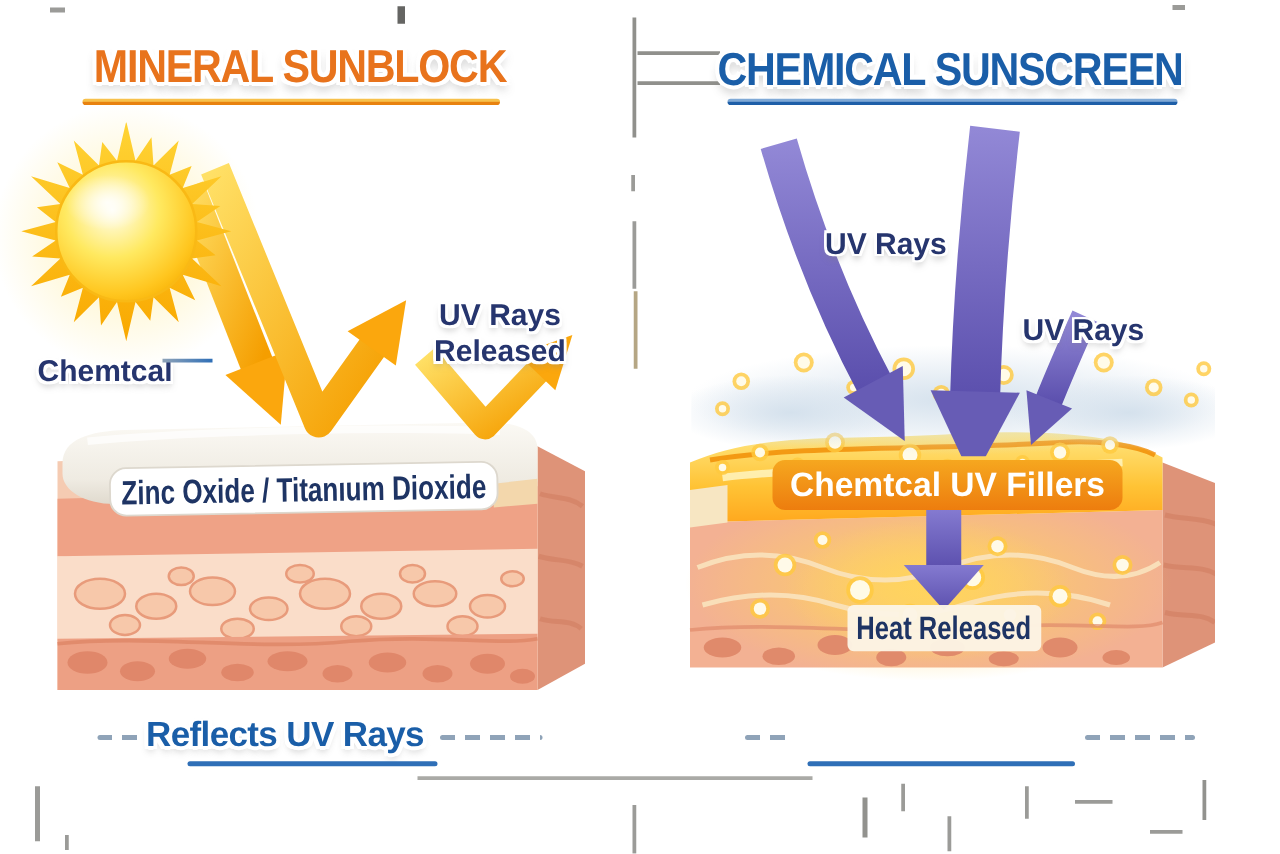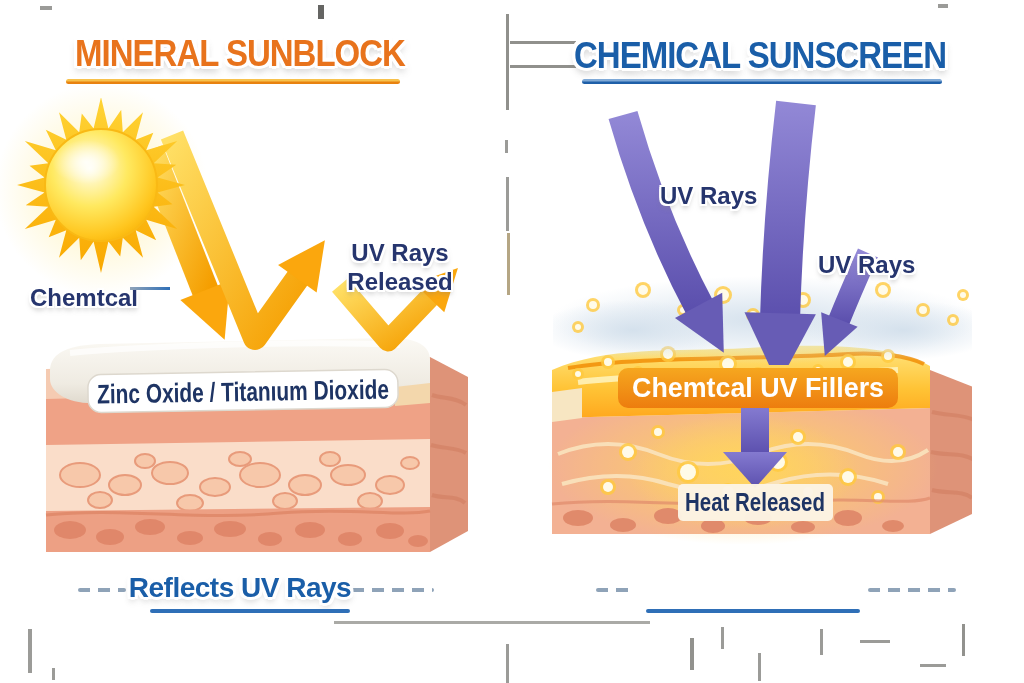--- a/index.html
+++ b/index.html
@@ -159,21 +159,21 @@
   <div class="lbl" style="left:30px;top:272px;font-size:24px">Chemtcal</div>
   <div class="abs" style="left:130px;top:287px;width:40px;height:3px;background:linear-gradient(90deg,#8fa3b8,#2F6FB7)"></div>
 
   <div class="lbl" style="left:325px;top:226px;width:150px;font-size:24px;text-align:center;line-height:29px">
     <span>UV Rays</span><br>
     <span>Released</span>
   </div>
 
   <div class="dash" style="left:78px;top:588px;width:48px"></div>
   <div class="dash" style="left:352px;top:588px;width:82px"></div>
-  <div class="caption" style="left:30px;top:572px">Reflects UV Rays</div>
+  <div class="caption" style="left:18px;top:572px">Reflects UV Rays</div>
   <div class="cap-underline" style="left:150px;top:609px;width:200px"></div>
 
   <div class="title blue" style="left:560px;top:34px">CHEMICAL SUNSCREEN</div>
   <div class="title-underline u-blue" style="left:582px;top:79px;width:360px"></div>
 
   <svg class="abs" style="left:548px;top:322px" width="432" height="222" viewBox="0 0 432 222">
     <defs>
       <linearGradient id="glowTopG" x1="0" y1="0" x2="0" y2="1">
         <stop offset="0" stop-color="#FFE680"></stop>
           <stop offset=".6" stop-color="#FFC335"></stop>

